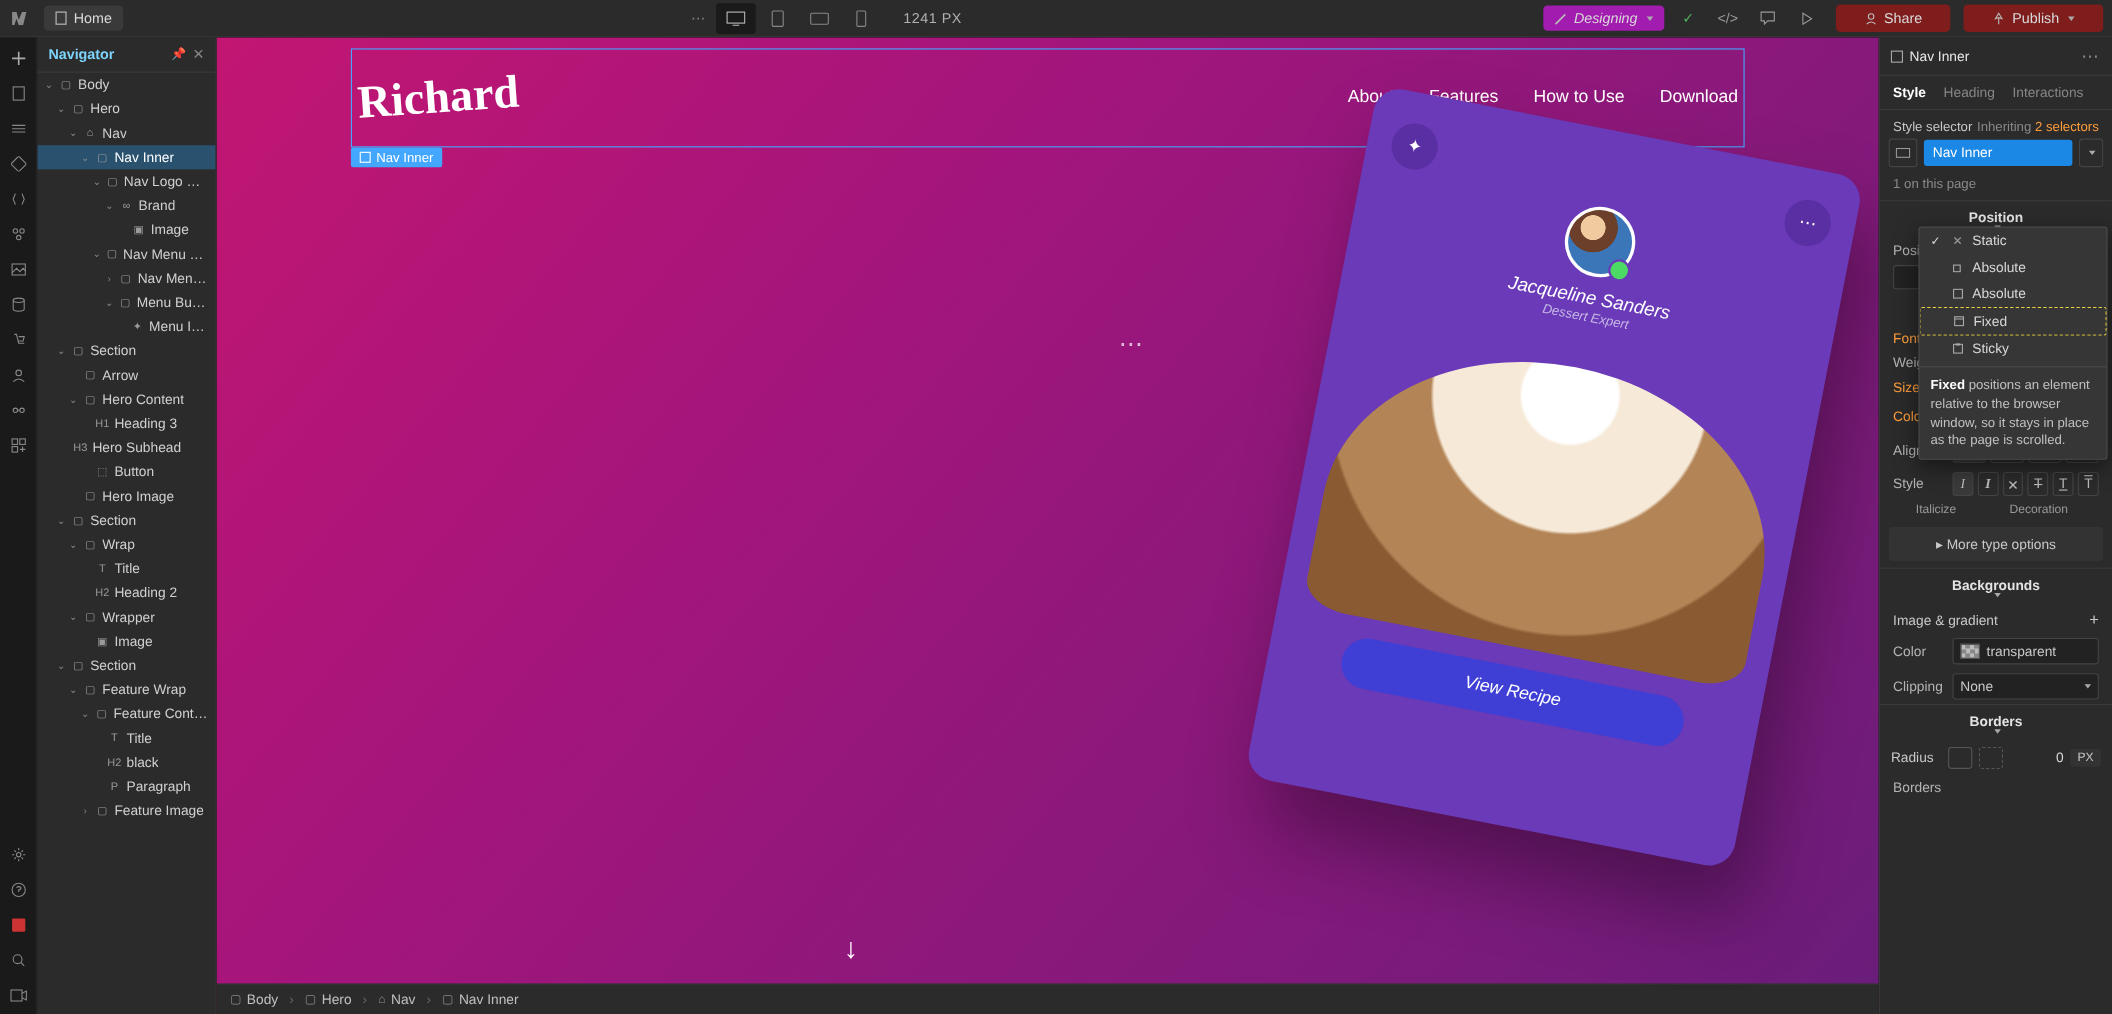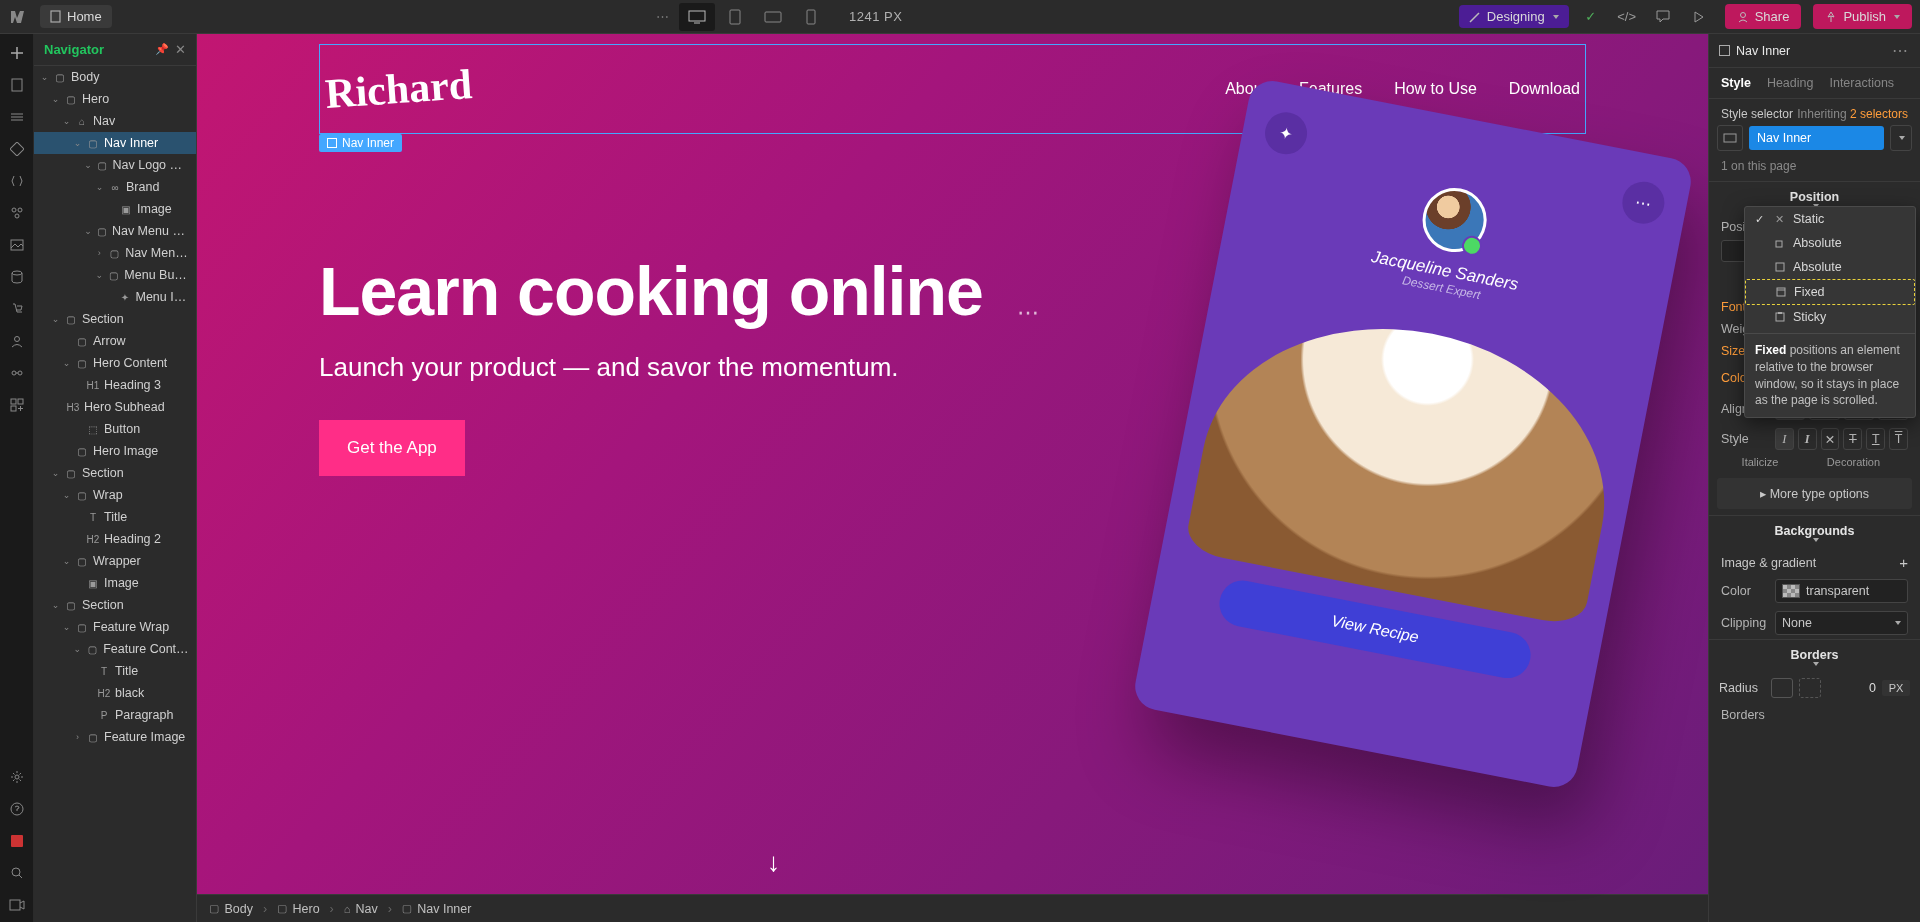--- a/index.html
+++ b/index.html
@@ -9,37 +9,37 @@
 
 
 .topbar{display:flex;align-items:center;height:34px;background:#2b2b2b;border-bottom:1px solid #3a3a3a;padding:0 8px;gap:8px;}
 .topbar .wf{width:24px;height:24px;display:flex;align-items:center;justify-content:center;}
 .topbar .pagebtn{display:flex;align-items:center;gap:6px;background:#3a3a3a;padding:4px 10px;border-radius:4px;}
 .topbar .spacer{flex:1;}
 .topbar .icongap{display:flex;gap:2px;align-items:center;}
 .topbar .devbtn{width:36px;height:28px;display:flex;align-items:center;justify-content:center;border-radius:3px;}
 .topbar .devbtn.active{background:#1a1a1a;}
 .topbar .vpw{padding:0 12px;color:#b0b0b0;font-size:13px;letter-spacing:0.5px;}
-.topbar .modebtn{display:flex;align-items:center;gap:6px;background:#4c1d95;padding:4px 10px;border-radius:4px;}
-.topbar .rbtn{display:flex;align-items:center;gap:6px;background:#be185d;padding:5px 12px;border-radius:4px;margin-left:4px;}
+.topbar .modebtn{display:flex;align-items:center;gap:6px;background:#a21caf;padding:4px 10px;border-radius:4px;font-style:italic;}
+.topbar .rbtn{display:flex;align-items:center;gap:6px;background:#7f1d1d;padding:5px 26px;border-radius:4px;margin-left:4px;}
 .chev{width:0;height:0;border-left:3px solid transparent;border-right:3px solid transparent;border-top:4px solid #aaa;display:inline-block;margin-left:2px;}
 
 
 .main{flex:1;display:flex;min-height:0;}
 
 
 .rail{width:34px;background:#1a1a1a;border-right:1px solid #2a2a2a;display:flex;flex-direction:column;align-items:center;padding-top:10px;gap:14px;}
 .rail .ic{width:18px;height:18px;display:flex;align-items:center;justify-content:center;color:#8a8a8a;}
 .rail .railspacer{flex:1;}
 .rail .rec{width:12px;height:12px;background:#c33;border-radius:1px;}
 
 
 .nav{width:163px;background:#2b2b2b;border-right:1px solid #3a3a3a;display:flex;flex-direction:column;min-height:0;}
 .navhdr{display:flex;align-items:center;padding:8px 10px;border-bottom:1px solid #3a3a3a;gap:6px;}
-.navhdr .ttl{flex:1;font-weight:600;color:#22c55e;}
+.navhdr .ttl{flex:1;font-weight:600;color:#7dd3fc;}
 .navtree{flex:1;overflow:auto;font-size:12.5px;color:#d0d0d0;}
 .node{display:flex;align-items:center;height:22px;padding-right:6px;gap:4px;white-space:nowrap;}
 .node.sel{background:#2a526f;color:#fff;}
 .node .car{width:9px;display:inline-flex;justify-content:center;color:#888;font-size:9px;}
 .node .ico{width:14px;display:inline-flex;justify-content:center;color:#9a9a9a;font-size:10px;}
 .nodelbl{overflow:hidden;text-overflow:ellipsis;}
 
 
 .canvas{flex:1;position:relative;background:#3a0b34;overflow:hidden;display:flex;flex-direction:column;}
 .stage{flex:1;position:relative;background:linear-gradient(130deg,#c21672 0%,#a4157c 35%,#6a1d7a 100%);}
@@ -468,25 +468,20 @@
       </div>
       <div class="heronav">
         <div class="logo">Richard</div>
         <div class="navlinks" id="navlinks">
             <span>About</span>
             <span>Features</span>
             <span>How to Use</span>
             <span>Download</span>
           </div>
       </div>
-      <div class="herowrap">
-        <div class="h1">Learn cooking online</div>
-        <div class="hsub">Launch your product — and savor the momentum.</div>
-        <div class="ctabtn">Get the App</div>
-      </div>
       <div class="dots3">⋯</div>
       <div class="phone">
         <div class="top">
           <div class="circ">✦</div>
           <div style="flex:1;"></div>
           <div class="circ">⋯</div>
         </div>
         <div class="ava"></div>
         <div class="uname">Jacqueline Sanders</div>
         <div class="urole">Dessert Expert</div>

